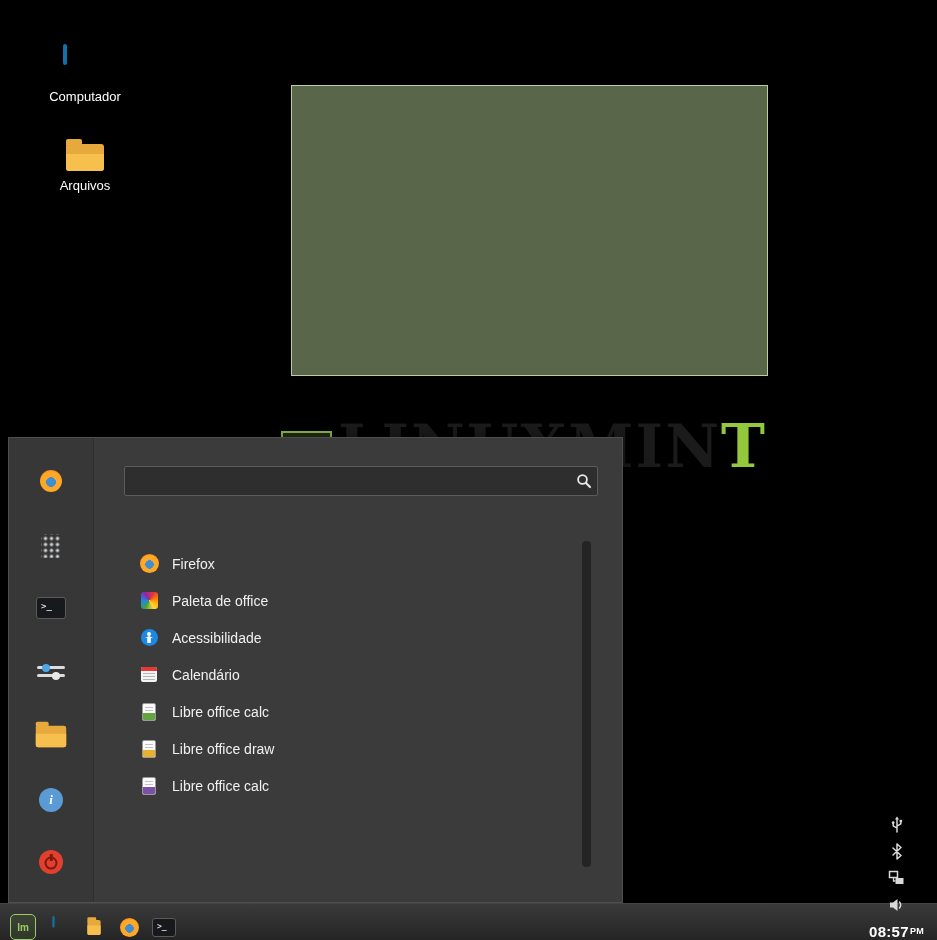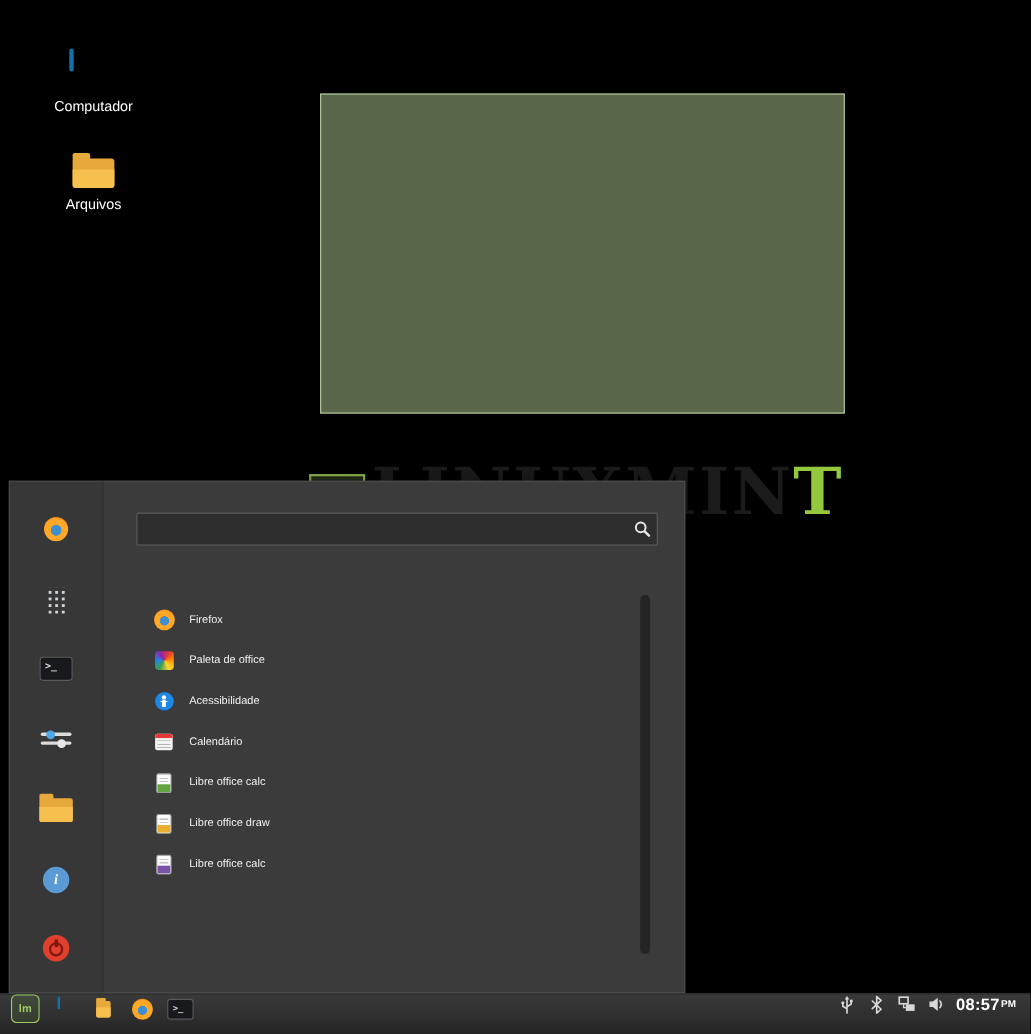--- a/index.html
+++ b/index.html
@@ -40,21 +40,21 @@
         border:1px solid #4e4e4e;box-sizing:border-box;box-shadow:0 4px 18px rgba(0,0,0,.6);}
   .menu-sidebar{position:absolute;left:0;top:0;bottom:0;width:84px;background:#373737;border-right:1px solid #2f2f2f;}
   .sbitem{position:absolute;left:22px;width:40px;height:40px;display:flex;align-items:center;justify-content:center;border-radius:4px;cursor:pointer;}
 
   .searchbar{position:absolute;left:115px;top:28px;width:474px;height:30px;background:#2e2e2e;border:1px solid #5c5c5c;border-radius:2px;display:flex;align-items:center;box-sizing:border-box;}
   .search-input{flex:1;background:transparent;border:none;outline:none;color:#eee;font-size:13px;padding:0 10px;font-family:"Liberation Sans",sans-serif;}
   .search-mag{width:26px;display:flex;align-items:center;justify-content:center;cursor:pointer;}
 
   .app-list{position:absolute;left:122px;top:107px;width:440px;}
   .app-row{display:flex;align-items:center;gap:13px;height:37px;padding-left:8px;border-radius:3px;cursor:pointer;}
-  .app-label{color:#f0f0f0;font-size:10px;}
+  .app-label{color:#f0f0f0;font-size:14px;}
   .ic{width:20px;height:20px;display:flex;align-items:center;justify-content:center;flex:0 0 auto;}
 
   .scrollbar{position:absolute;left:573px;top:103px;width:9px;height:326px;background:#242424;border-radius:4px;cursor:pointer;}
 
   
   .firefox-ball{width:22px;height:22px;border-radius:50%;
     background:radial-gradient(circle at 50% 55%, #3f8fd0 0 29%, #ffa726 31% 62%, #e65100 100%);}
   .ic .firefox-ball,.tb .firefox-ball{width:19px;height:19px;}
 
   
@@ -96,28 +96,28 @@
   .cal::after{content:"";position:absolute;top:6px;left:2px;right:2px;bottom:2px;
     background-image:repeating-linear-gradient(0deg,#b5b5b5 0 1px,transparent 1px 3px);}
   
   .lodoc{width:14px;height:18px;background:#fbfbfb;border:1px solid #9a9a9a;border-radius:2px;position:relative;overflow:hidden;box-sizing:border-box;}
   .lodoc::after{content:"";position:absolute;left:0;right:0;bottom:0;height:7px;background:var(--c,#888);}
   .lodoc::before{content:"";position:absolute;top:3px;left:2px;right:2px;height:4px;
     background-image:repeating-linear-gradient(0deg,#c2c2c2 0 1px,transparent 1px 3px);}
 
   
   .taskbar{position:absolute;left:0;bottom:0;width:937px;height:37px;background:linear-gradient(#3a3a3a,#252525);
-           border-top:1px solid #454545;box-sizing:border-box;display:flex;align-items:flex-start;}
+           border-top:1px solid #454545;box-sizing:border-box;display:flex;align-items:flex-end;}
   .tb-left{display:flex;align-items:center;gap:11px;padding-left:10px;}
   .tb{width:24px;height:24px;display:flex;align-items:center;justify-content:center;cursor:pointer;}
   .mintbtn{width:24px;height:24px;border:1px solid #9ccc65;border-radius:5px;background:rgba(156,204,101,.10);
            color:#9ccc65;font:700 10px "Liberation Sans",sans-serif;display:flex;align-items:center;justify-content:center;cursor:pointer;}
   .tb .monitor{transform:scale(.55);transform-origin:center;}
   .tb .folder{transform:scale(.55);transform-origin:center;}
-  .tb-right{margin-left:auto;display:flex;align-items:center;gap:9px;padding-right:13px;}
+  .tb-right{margin-left:auto;display:flex;align-items:center;gap:9px;padding-right:13px;flex-direction:column;}
   .tray{width:18px;height:18px;display:flex;align-items:center;justify-content:center;cursor:pointer;}
   .clock{color:#fff;font-weight:bold;font-size:15px;display:flex;align-items:baseline;cursor:pointer;letter-spacing:.3px;}
   .clock .mer{font-size:9px;margin-left:1px;transform:translateY(-3px);}
 </style>
 </head>
 <body>
 
 <div class="desktop">
 
   <div class="dicon" style="left:20px;top:144px;">

